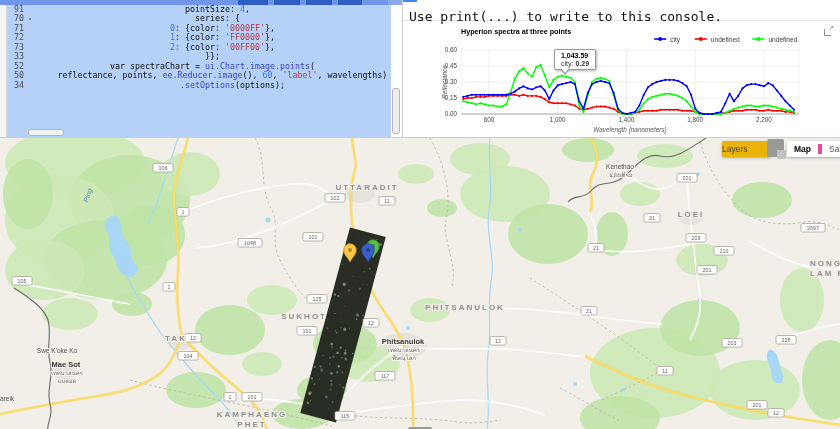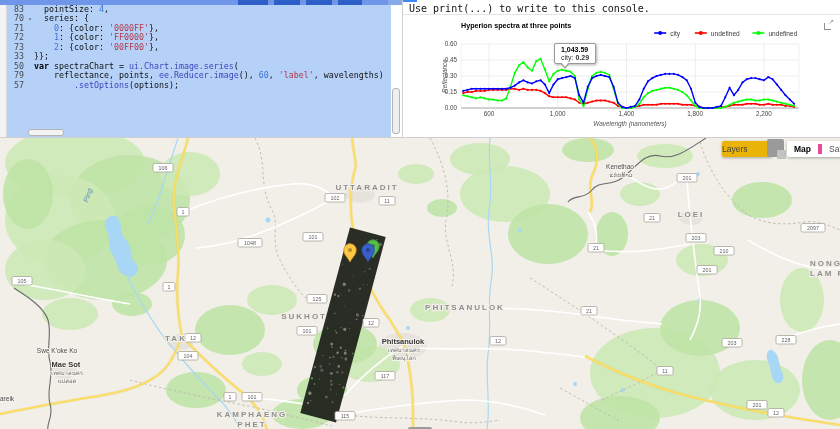--- a/index.html
+++ b/index.html
@@ -9,29 +9,29 @@
   .editor{position:relative;width:402px;height:137px;background:#fff;overflow:hidden;}
   .ed-toolbar{position:absolute;left:0;top:0;width:402px;height:5px;
     background:linear-gradient(90deg,#6f96e8 0 238px,#2e5fc7 238px 268px,#6f96e8 268px 274px,
     #2e5fc7 274px 300px,#6f96e8 300px 306px,#2e5fc7 306px 332px,#6f96e8 332px 338px,
     #2e5fc7 338px 362px,#6f96e8 362px 388px,#88a9ec 388px 402px);}
   .ed-lines{position:absolute;left:0;top:5px;right:11px;bottom:0;background:#b5d1f8;overflow:hidden;}
   .gutter-strip{position:absolute;left:0;top:5px;bottom:0;width:6px;background:#f4f4f4;border-right:1px solid #d8d8d8;}
   .ed-line{display:flex;height:9.45px;line-height:9.45px;font-family:"DejaVu Sans Mono","Liberation Mono",monospace;font-size:8.3px;white-space:pre;}
   .ln{display:inline-block;width:24px;text-align:right;color:#4b4b4b;padding-right:2px;flex:none;}
   .fold{display:inline-block;width:8px;color:#666;font-size:6px;text-align:center;flex:none;}
-  .code{flex:1;}
+  .code{flex:1;text-align:center;}
   .p{color:#101010}.num{color:#3d74d6}.str{color:#b2394a}.com{color:#2f9c3f}
-  .kw{color:#000;font-weight:bold}.fn{color:#3c44bf}
+  .kw{color:#000;font-weight:normal}.fn{color:#3c44bf}
   .vsb{position:absolute;right:2px;top:88px;width:6px;height:44px;background:#efefef;border:1px solid #b5b5b5;border-radius:3px;}
   .hsb{position:absolute;left:28px;bottom:1px;width:34px;height:5px;background:#f3f3f3;border:1px solid #b5b5b5;border-radius:3px;}
   
   .console{position:relative;flex:1;background:#fff;border-left:1px solid #d0d0d0;overflow:hidden;}
   .c-tab-tick{position:absolute;left:0;top:0;width:14px;height:2px;background:#4285f4;}
-  .c-msg{height:11px;padding:3px 0 0 6px;font-family:"DejaVu Sans Mono","Liberation Mono",monospace;font-size:10px;color:#111;border-bottom:1px solid #e4e4e4;}
+  .c-msg{height:11px;padding:9px 0 0 6px;font-family:"DejaVu Sans Mono","Liberation Mono",monospace;font-size:13px;color:#111;border-bottom:1px solid #e4e4e4;}
   .chart-wrap{position:relative;width:437px;height:122px;}
   #chart-svg{display:block;}
   #chart-svg text{font-family:"Liberation Sans",sans-serif;}
   .tt{position:absolute;left:151px;top:28px;background:#fff;border:1px solid #999;border-radius:2px;
       box-shadow:1px 1px 3px rgba(0,0,0,.3);padding:2px 6px;font-size:7px;color:#333;z-index:5;}
   .tt1{font-weight:bold;color:#000;}
   .tt2{margin-top:1px;}
   .tt::before{content:"";position:absolute;left:5px;bottom:-6px;border-left:5px solid transparent;border-right:5px solid transparent;border-top:6px solid #999;}
   .tt::after{content:"";position:absolute;left:6px;bottom:-4px;border-left:4px solid transparent;border-right:4px solid transparent;border-top:5px solid #fff;}
   .expand{position:absolute;right:7px;top:6px;width:9px;height:9px;}
@@ -52,29 +52,29 @@
   .partial-ctl{position:absolute;left:408px;top:289px;width:24px;height:3px;background:#9a9a9a;border-radius:2px 2px 0 0;}
 </style>
 </head>
 <body>
 
 <div class="app">
   <div class="top">
     <div class="editor">
       <div class="ed-toolbar"></div>
       <div class="ed-lines" id="ed-lines">
-          <div class="ed-line"><span class="ln">83</span><span class="fold"></span><span class="code"><span class="p">  pointSize: </span><span class="num">4</span><span class="p">,</span></span></div>
+          <div class="ed-line"><span class="ln">91</span><span class="fold"></span><span class="code"><span class="p">  pointSize: </span><span class="num">4</span><span class="p">,</span></span></div>
           <div class="ed-line"><span class="ln">70</span><span class="fold">▾</span><span class="code"><span class="p">  series: {</span></span></div>
           <div class="ed-line"><span class="ln">71</span><span class="fold"></span><span class="code"><span class="p">    </span><span class="num">0</span><span class="p">: {color: </span><span class="str">'0000FF'</span><span class="p">},</span></span></div>
           <div class="ed-line"><span class="ln">72</span><span class="fold"></span><span class="code"><span class="p">    </span><span class="num">1</span><span class="p">: {color: </span><span class="str">'FF0000'</span><span class="p">},</span></span></div>
           <div class="ed-line"><span class="ln">73</span><span class="fold"></span><span class="code"><span class="p">    </span><span class="num">2</span><span class="p">: {color: </span><span class="str">'00FF00'</span><span class="p">},</span></span></div>
           <div class="ed-line"><span class="ln">33</span><span class="fold"></span><span class="code"><span class="p">}};</span></span></div>
-          <div class="ed-line"><span class="ln">50</span><span class="fold"></span><span class="code"><span class="kw">var</span><span class="p"> spectraChart = </span><span class="fn">ui.Chart.image.series</span><span class="p">(</span></span></div>
-          <div class="ed-line"><span class="ln">79</span><span class="fold"></span><span class="code"><span class="p">    reflectance, points, </span><span class="fn">ee.Reducer.image</span><span class="p">(), </span><span class="num">60</span><span class="p">, </span><span class="str">'label'</span><span class="p">, wavelengths)</span></span></div>
-          <div class="ed-line"><span class="ln">57</span><span class="fold"></span><span class="code"><span class="p">        </span><span class="fn">.setOptions</span><span class="p">(options);</span></span></div>
+          <div class="ed-line"><span class="ln">52</span><span class="fold"></span><span class="code"><span class="kw">var</span><span class="p"> spectraChart = </span><span class="fn">ui.Chart.image.points</span><span class="p">(</span></span></div>
+          <div class="ed-line"><span class="ln">50</span><span class="fold"></span><span class="code"><span class="p">    reflectance, points, </span><span class="fn">ee.Reducer.image</span><span class="p">(), </span><span class="num">60</span><span class="p">, </span><span class="str">'label'</span><span class="p">, wavelengths)</span></span></div>
+          <div class="ed-line"><span class="ln">34</span><span class="fold"></span><span class="code"><span class="p">        </span><span class="fn">.setOptions</span><span class="p">(options);</span></span></div>
         </div>
       <div class="gutter-strip"></div>
       <div class="vsb"></div>
       <div class="hsb"></div>
     </div>
     <div class="console">
       <div class="c-tab-tick"></div>
       <div class="c-msg">Use print(...) to write to this console.</div>
       <div class="chart-wrap">
         <svg id="chart-svg" width="437" height="122">

